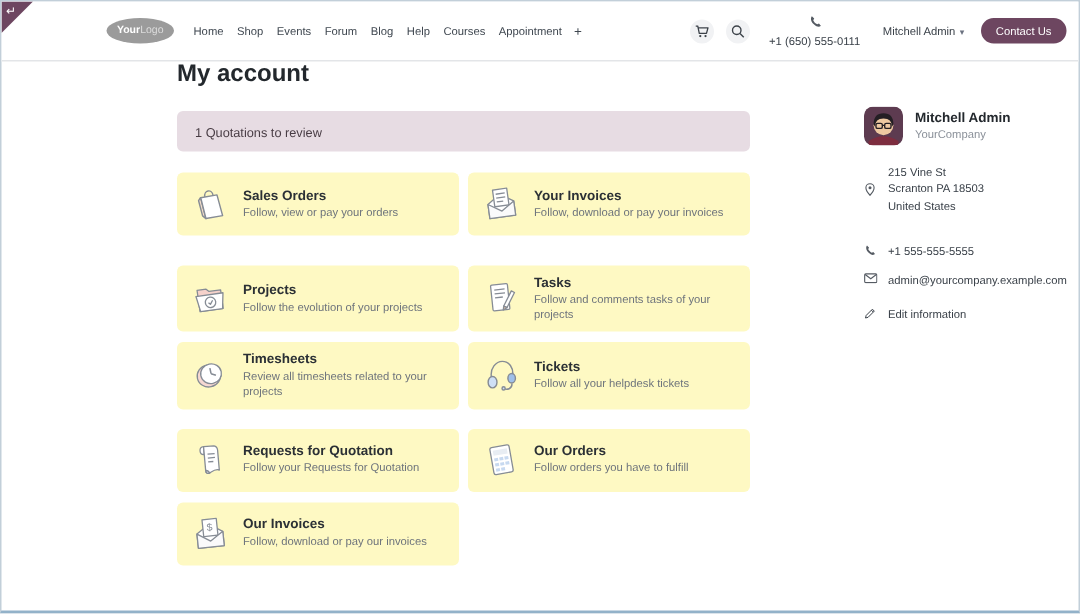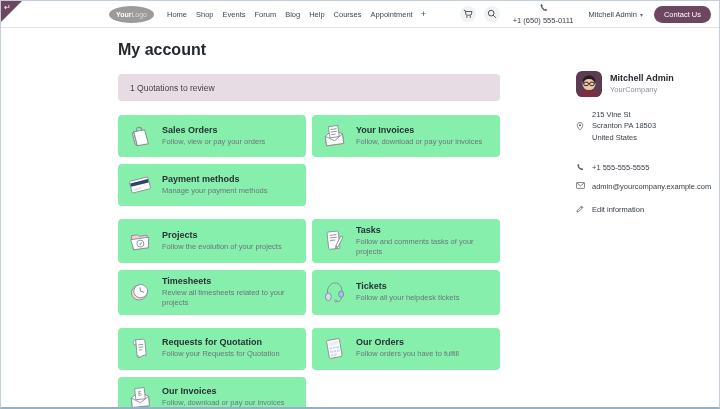--- a/index.html
+++ b/index.html
@@ -7,23 +7,23 @@
   body { font-family:"Liberation Sans", sans-serif; }
   .screen{
     position:relative; width:720px; height:409px; background:#ffffff;
     border:1px solid #c2cfd9; border-bottom:2px solid #93b2c9; overflow:hidden;
   }
   
   .corner{ position:absolute; top:0; left:0; width:0; height:0; z-index:30;
     border-top:21px solid #6d4660; border-right:21px solid transparent; cursor:pointer;}
   .corner span{ position:absolute; top:-19px; left:3px; color:#fff; font-size:8px; }
   
-  .navbar{ position:absolute; top:0; left:0; right:0; height:27px; background:#fff;
+  .navbar{ position:absolute; top:0; left:0; right:0; height:40px; background:#fff;
     border-bottom:1px solid #e3e5e8; display:flex; align-items:center;
-    padding:0 8px 0 108px; z-index:10; }
+    padding:0 8px 0 70px; z-index:10; }
   .logo{ width:45px; height:17px; background:#9b9b9b; border-radius:50%;
     display:flex; align-items:center; justify-content:center; font-size:7px; flex:none; cursor:pointer;}
   .logo b{ color:#fff; font-weight:700; }
   .logo i{ color:#dcdcdc; font-style:normal; }
   .menu{ display:flex; gap:9px; margin-left:13px; font-size:7.5px; color:#3f4750; align-items:center;}
   .menu span{ cursor:pointer; white-space:nowrap; }
   .plus{ margin-left:8px; font-size:9px; color:#3f4750; cursor:pointer; }
   .nav-spacer{ flex:1; }
   .icon-btn{ width:16px; height:16px; border-radius:50%; background:#f1f2f4;
     display:flex; align-items:center; justify-content:center; margin-left:8px; cursor:pointer; flex:none;}
@@ -35,21 +35,21 @@
   .contact-btn{ margin-left:11px; background:#6d4660; color:#fff; font-size:7.5px;
     padding:4px 10px; border-radius:10px; border:none; cursor:pointer; white-space:nowrap;
     font-family:"Liberation Sans", sans-serif;}
   
   .main{ position:absolute; left:117px; top:40px; width:382px; }
   h1.page-title{ font-size:16px; font-weight:700; color:#23282d; margin-bottom:15px; }
   .alert{ height:27px; background:#e7dce3; border-radius:4px; display:flex; align-items:center;
     padding:0 12px; font-size:8.5px; color:#483c44; margin-bottom:14px; cursor:pointer;}
   .card-grid{ display:grid; grid-template-columns:1fr 1fr; column-gap:6px; row-gap:7px; }
   .sect-gap{ margin-top:13px; }
-  .card{ background:#86efac; border-radius:4px; min-height:40px; display:flex;
+  .card{ background:#fef9c3; border-radius:4px; min-height:40px; display:flex;
     align-items:center; gap:8px; padding:6px 4px 6px 8px; cursor:pointer; }
   .card .cicon{ width:28px; flex:none; display:flex; justify-content:center; }
   .card-title{ font-size:9px; font-weight:700; color:#2b3035; margin-bottom:2px; }
   .card-sub{ font-size:7.5px; color:#6e747c; line-height:1.35; }
   
   .sidebar{ position:absolute; left:575px; top:70px; width:133px; }
   .sb-head{ display:flex; align-items:flex-start; gap:8px; }
   .sb-name{ font-size:9px; font-weight:700; color:#23282d; margin-top:2px;}
   .sb-company{ font-size:7.5px; color:#8a9099; margin-top:2px; }
   .sb-row{ display:flex; gap:6px; font-size:7.5px; color:#3a4149; line-height:1.5; }
@@ -151,35 +151,20 @@
                 <line x1="12" y1="15" x2="17" y2="15"></line>
               <path d="M5 16 L15 22.5 L25 16 V27 H5 Z" fill="#fafafb"></path>
             </g>
           </svg>
         </div>
         <div>
             <div class="card-title">Your Invoices</div>
              <div class="card-sub">Follow, download or pay your invoices</div>
           </div>
       </div>
-      <div class="card">
-        <div class="cicon">
-          <svg width="26" height="30" viewBox="0 0 30 34">
-            <g transform="rotate(-14 15 17)" stroke="#868c95" stroke-width="1">
-              <rect x="4" y="10" width="22" height="14" rx="1.5" fill="#ffffff"></rect>
-              <rect x="4.5" y="12.5" width="21" height="4" fill="#2e4369" stroke="none"></rect>
-              <rect x="6.5" y="19.5" width="9" height="2.4" fill="#dde3ea" stroke="none"></rect>
-            </g>
-          </svg>
-        </div>
-        <div>
-            <div class="card-title">Payment methods</div>
-             <div class="card-sub">Manage your payment methods</div>
-          </div>
-      </div>
       <div></div>
     </div>
 
     <div class="card-grid sect-gap">
       <div class="card">
         <div class="cicon">
           <svg width="26" height="30" viewBox="0 0 30 34">
             <g transform="rotate(-8 15 17)" stroke="#868c95" stroke-width="1" stroke-linejoin="round">
               <path d="M6 9.5 L13 9.5 L15 11.5 L24 11.5 L24 26 L6 26 Z" fill="#f6d2cb"></path>
               <path d="M4.5 14 L25.5 14 L23.5 26 L6.5 26 Z" fill="#ffffff"></path>

